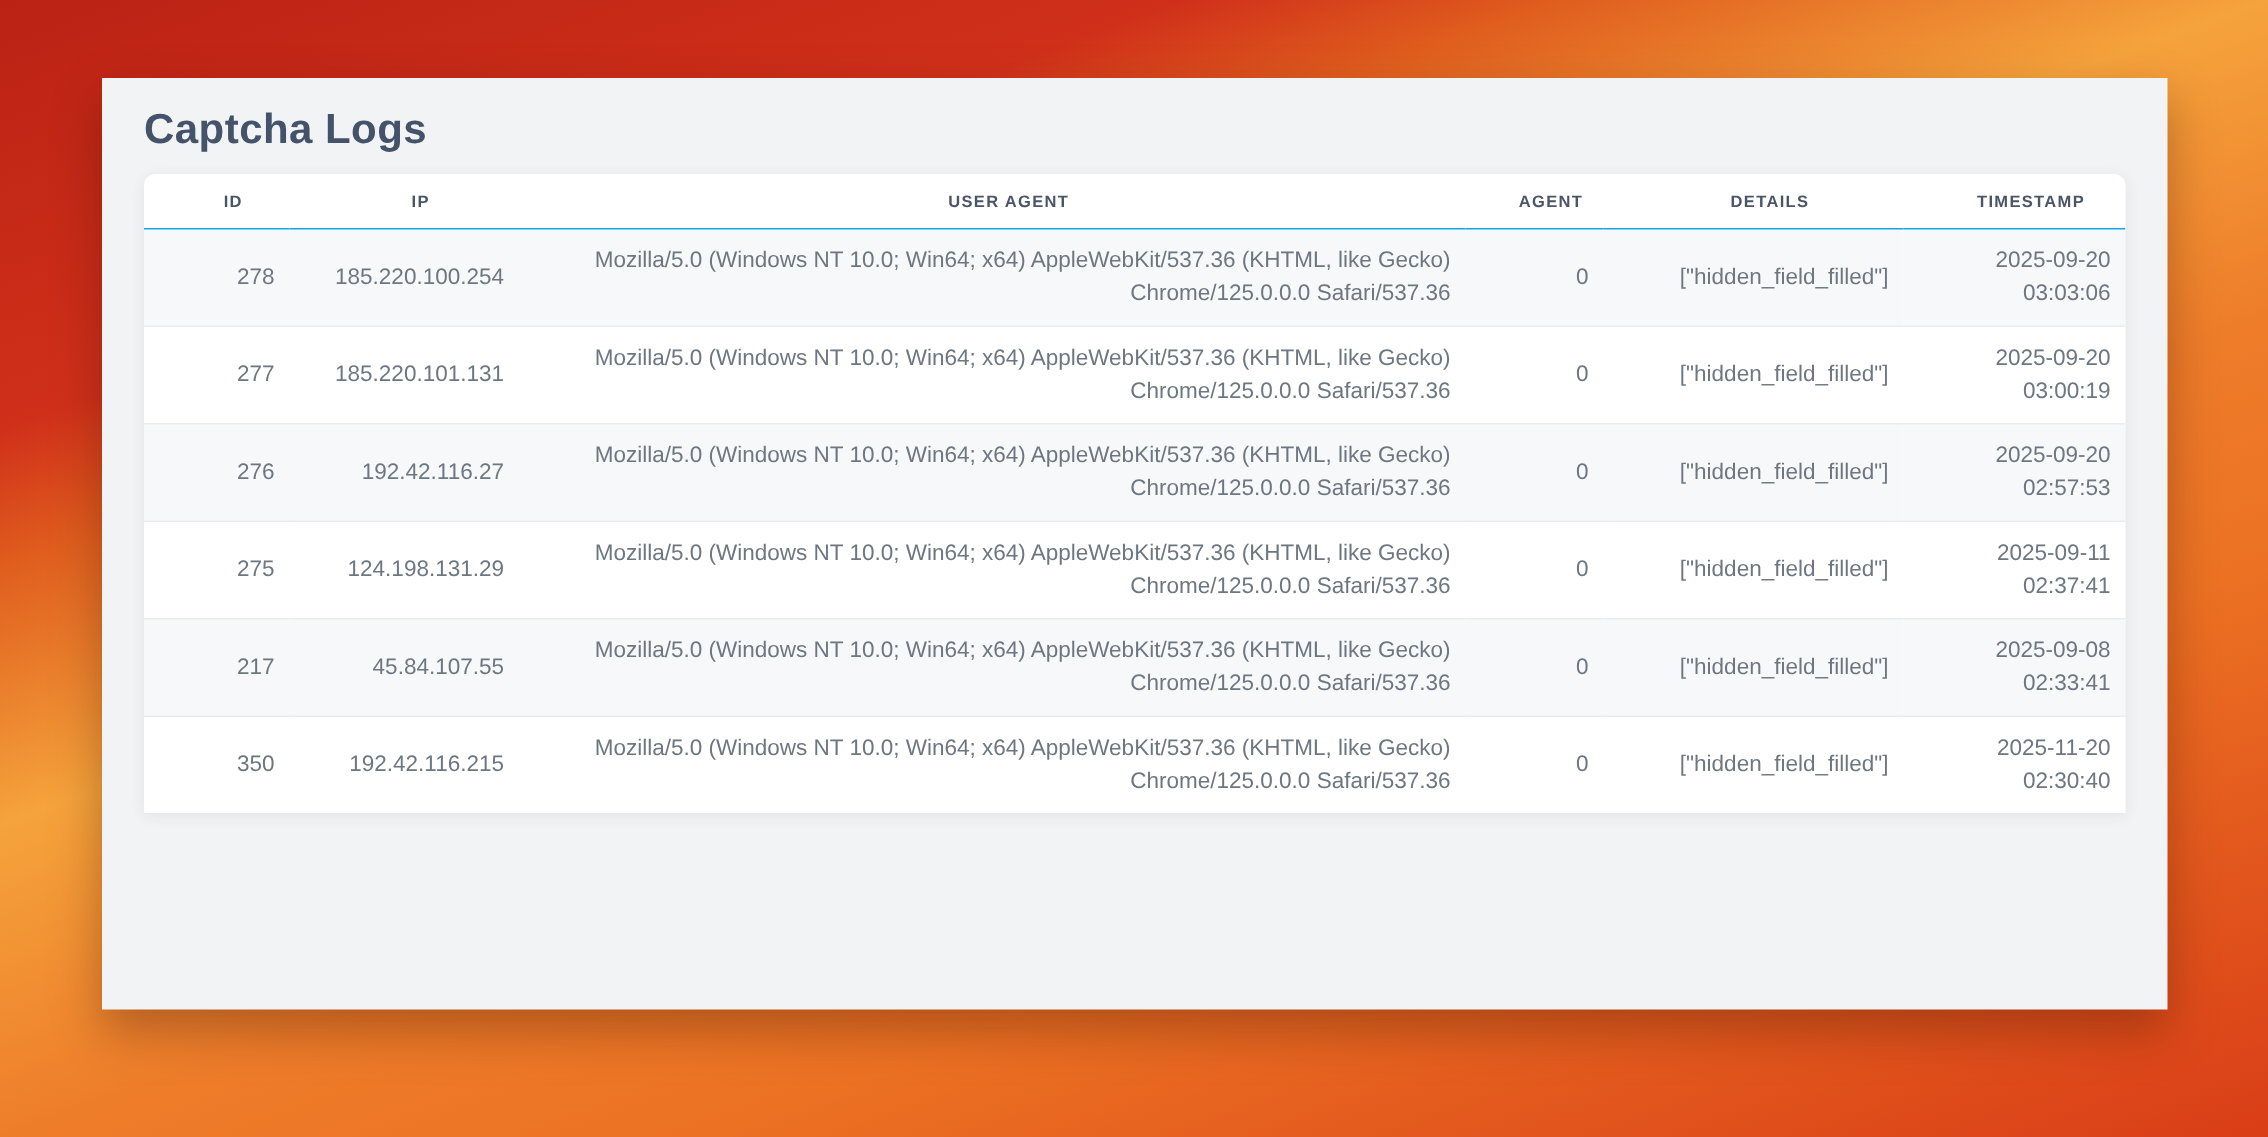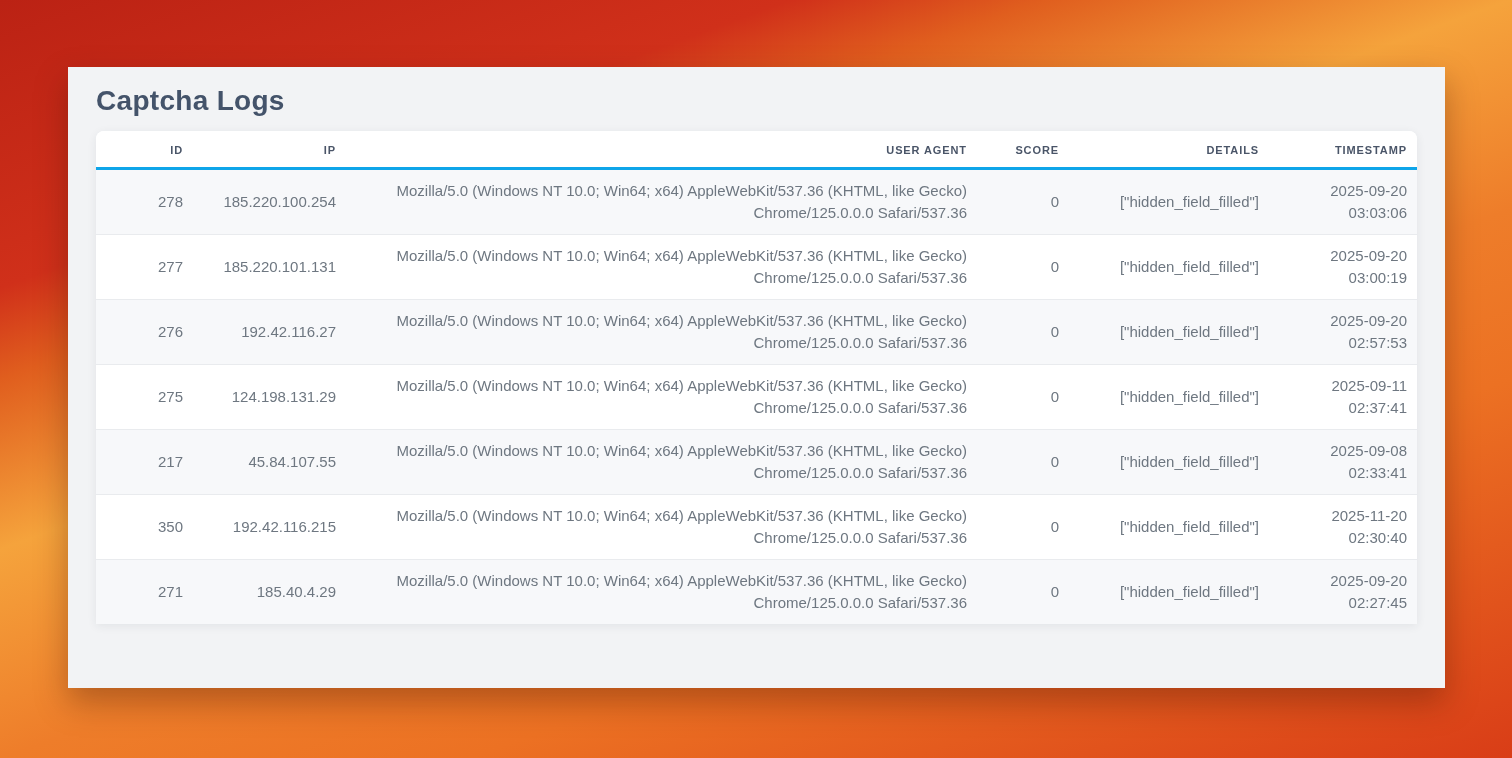--- a/index.html
+++ b/index.html
@@ -5,42 +5,42 @@
   * { box-sizing: border-box; }
   html, body { margin: 0; padding: 0; }
   body {
     width: 1512px; height: 758px; overflow: hidden; position: relative;
     font-family: "Liberation Sans", sans-serif;
     background: linear-gradient(160deg,
       #bb2214 0%, #d0301a 22%, #e05e1e 29%, #f5a33c 42%,
       #ee7d2a 58%, #ec7123 71%, #d93d17 100%);
   }
   .card {
-    position: absolute; left: 68px; top: 67px;
+    position: absolute; left: 68px; top: 52px;
     width: 1377px; height: 621px;
     background: #f2f3f5;
     box-shadow: 0 14px 30px rgba(70, 20, 5, 0.35);
     overflow: hidden;
   }
   .title {
     margin: 0; padding: 17px 28px 13px 28px;
     font-size: 28px; line-height: 34px; font-weight: 600;
     color: #44536a; letter-spacing: 0.3px;
   }
   .table-wrap {
     margin: 0 28px; background: #ffffff;
     border-radius: 8px 8px 0 0;
     box-shadow: 0 2px 10px rgba(40, 50, 70, 0.08);
     overflow: hidden;
   }
   table { width: 100%; border-collapse: collapse; table-layout: fixed; }
   thead th {
-    text-align: right; font-size: 11px; font-weight: 700;
+    text-align: center; font-size: 11px; font-weight: 700;
     letter-spacing: 0.9px; color: #4a5568; background: #ffffff;
-    padding: 13px 10px 11px 32px; border-bottom: 3px solid #0ea5e9;
+    padding: 13px 10px 11px 32px; border-bottom: 1px solid #0ea5e9;
     white-space: nowrap;
   }
   tbody td {
     font-size: 15px; line-height: 22px; color: #6e7781;
     padding: 10px 10px 10px 24px; vertical-align: middle;
   }
   tbody tr { background: #ffffff; text-align: right; }
   tbody tr:nth-child(odd) { background: #f7f8fa; }
   tbody tr + tr td { border-top: 1px solid #e9ebee; }
   col.c-id { width: 97px; }
@@ -63,21 +63,21 @@
           <col class="c-ua">
         <col class="c-score">
           <col class="c-details">
           <col class="c-ts">
       </colgroup>
       <thead>
         <tr id="header-row">
             <th>ID</th>
             <th>IP</th>
             <th>USER AGENT</th>
-            <th>SCORE</th>
+            <th>AGENT</th>
             <th>DETAILS</th>
             <th>TIMESTAMP</th>
           </tr>
       </thead>
       <tbody id="table-body">
           <tr>
             <td>278</td>
             <td>185.220.100.254</td>
             <td>Mozilla/5.0 (Windows NT 10.0; Win64; x64) AppleWebKit/537.36 (KHTML, like Gecko) Chrome/125.0.0.0 Safari/537.36</td>
             <td>0</td>
@@ -117,24 +117,16 @@
             <td>2025-09-08 02:33:41</td>
           </tr>
           <tr>
             <td>350</td>
             <td>192.42.116.215</td>
             <td>Mozilla/5.0 (Windows NT 10.0; Win64; x64) AppleWebKit/537.36 (KHTML, like Gecko) Chrome/125.0.0.0 Safari/537.36</td>
             <td>0</td>
             <td>["hidden_field_filled"]</td>
             <td>2025-11-20 02:30:40</td>
           </tr>
-          <tr>
-            <td>271</td>
-            <td>185.40.4.29</td>
-            <td>Mozilla/5.0 (Windows NT 10.0; Win64; x64) AppleWebKit/537.36 (KHTML, like Gecko) Chrome/125.0.0.0 Safari/537.36</td>
-            <td>0</td>
-            <td>["hidden_field_filled"]</td>
-            <td>2025-09-20 02:27:45</td>
-          </tr>
         </tbody>
     </table>
   </div>
 </div>
 
 </body></html>

